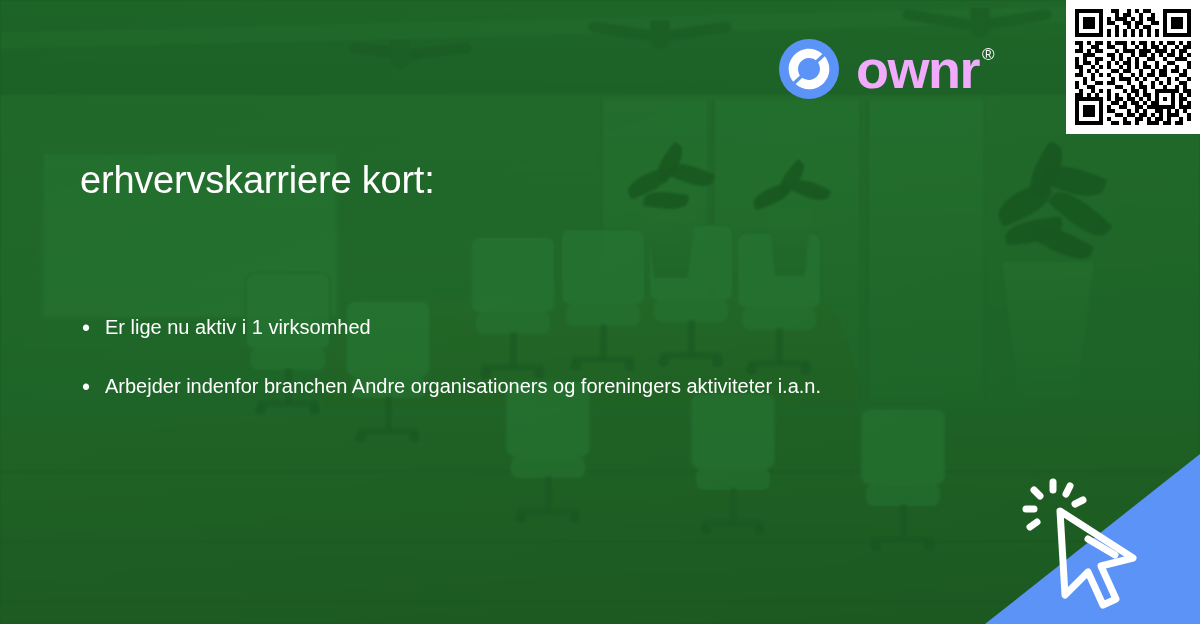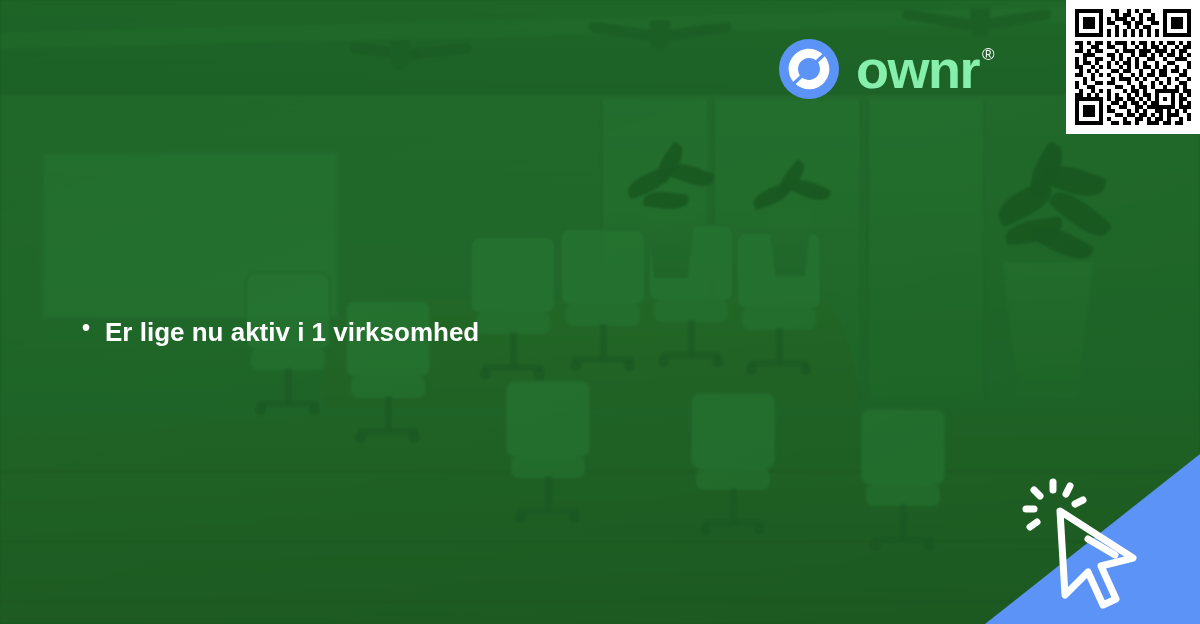--- a/index.html
+++ b/index.html
@@ -163,21 +163,21 @@
   .wordmark {
     display: flex;
     align-items: flex-start;
     color: #ffffff;
   }
   .wordmark-text {
     font-size: 54px;
     font-weight: bold;
     letter-spacing: -1.5px;
     line-height: 1;
-    color: #86efac;
+    color: #f0abfc;
   }
   .wordmark-reg {
     font-size: 17px;
     line-height: 1;
     margin-top: 4px;
     margin-left: 3px;
     color: #ffffff;
   }
 
   .qr-panel {
@@ -212,22 +212,22 @@
     left: 80px; top: 312px;
     width: 880px;
     list-style: none;
     margin: 0;
     padding: 0;
     color: #ffffff;
   }
   .bullets li {
     position: relative;
     padding-left: 25px;
-    font-size: 26px;
-    font-weight: bold;
+    font-size: 20px;
+    font-weight: normal;
     line-height: 1.55;
     margin-bottom: 28px;
   }
   .bullets li::before {
     content: "\2022";
     position: absolute;
     left: 2px;
     top: -1px;
     font-size: 23px;
   }
@@ -655,24 +655,26 @@
             <rect x="13" y="28" width="1" height="1"></rect>
           <rect x="15" y="28" width="1" height="1"></rect>
             <rect x="19" y="28" width="2" height="1"></rect>
           <rect x="22" y="28" width="2" height="1"></rect>
             <rect x="25" y="28" width="2" height="1"></rect>
         </g>
       </svg>
     </div>
 
     <div class="headline">
+      <div class="headline-line2">erhvervskarriere kort:</div>
     </div>
 
     <ul class="bullets">
       <li>Er lige nu aktiv i 1 virksomhed</li>
+      <li>Arbejder indenfor branchen Andre organisationers og foreningers aktiviteter i.a.n.</li>
     </ul>
 
     <div class="corner">
       <svg width="215" height="170" viewBox="0 0 215 170">
         <polygon points="215,0 215,170 0,170" fill="#5b93f7"></polygon>
         <g fill="none" stroke="#ffffff" stroke-width="7" stroke-linecap="round" stroke-linejoin="round">
           <path d="M75 57 L148 104 L116 112 L131 145 L118 151 L103 118 L80 141 Z"></path>
           <line x1="103" y1="85" x2="130" y2="101"></line>
           <line x1="68" y1="36" x2="68" y2="28"></line>
           <line x1="55" y1="42" x2="49" y2="36"></line>

